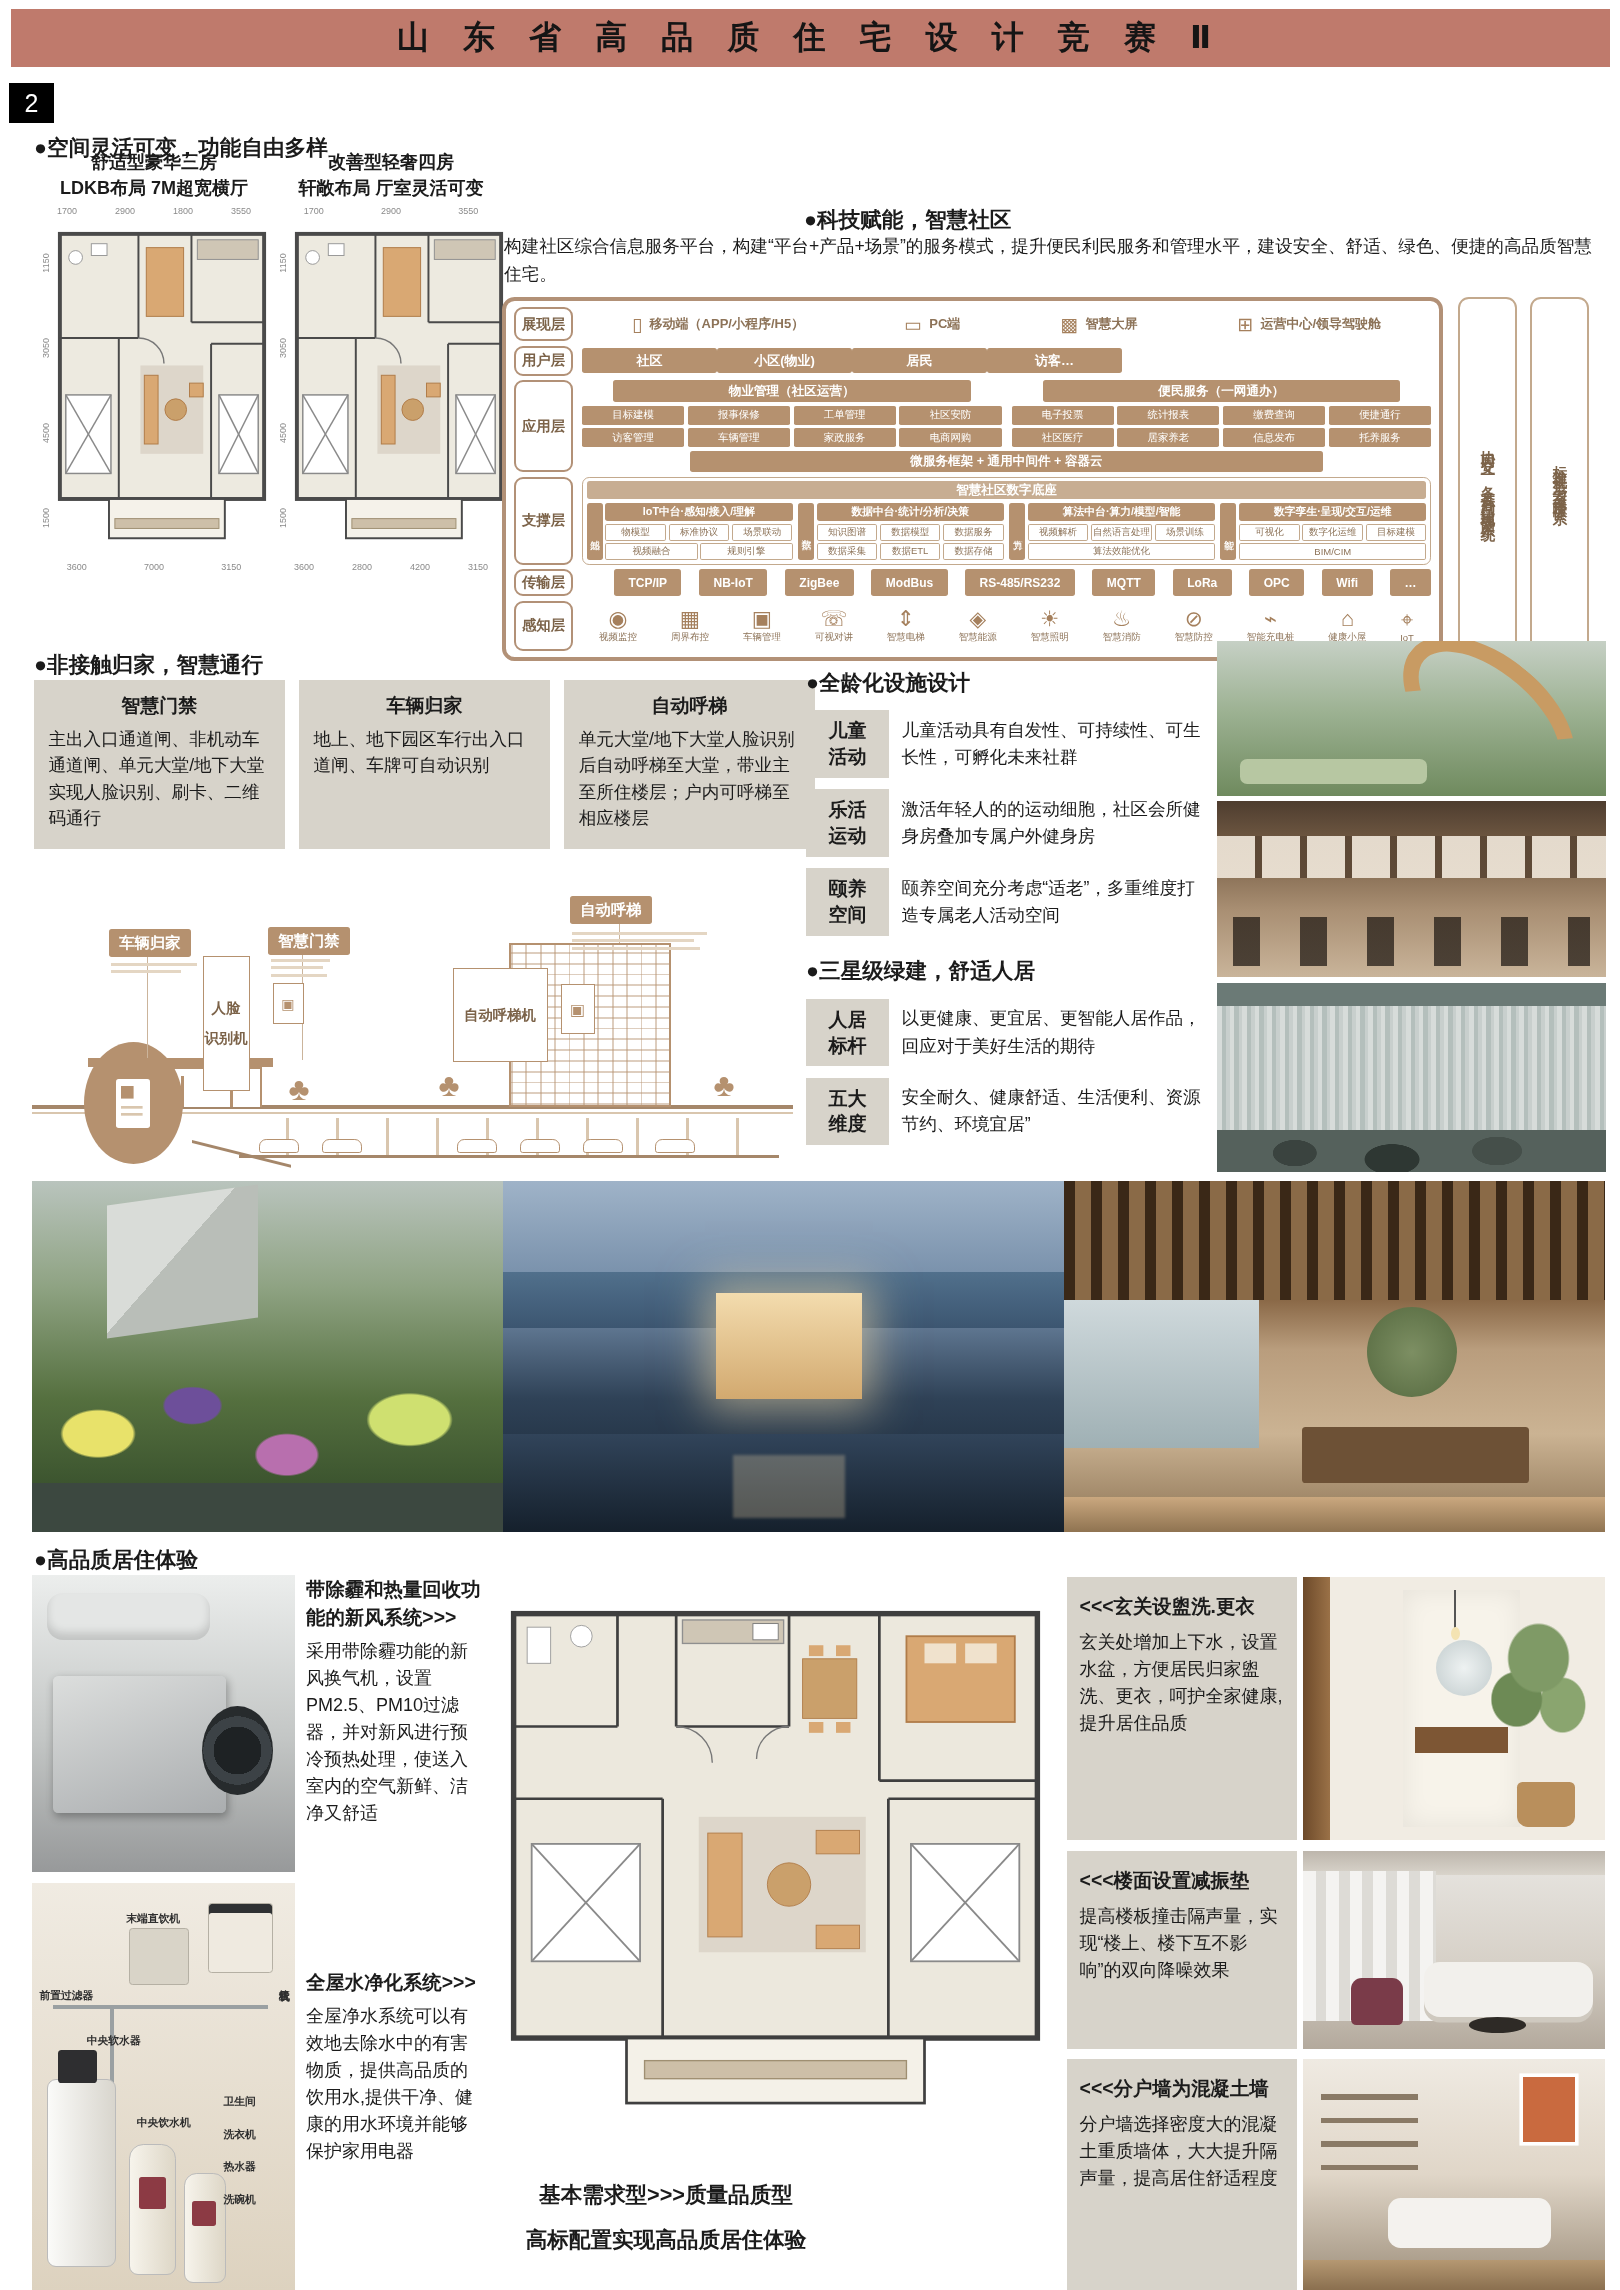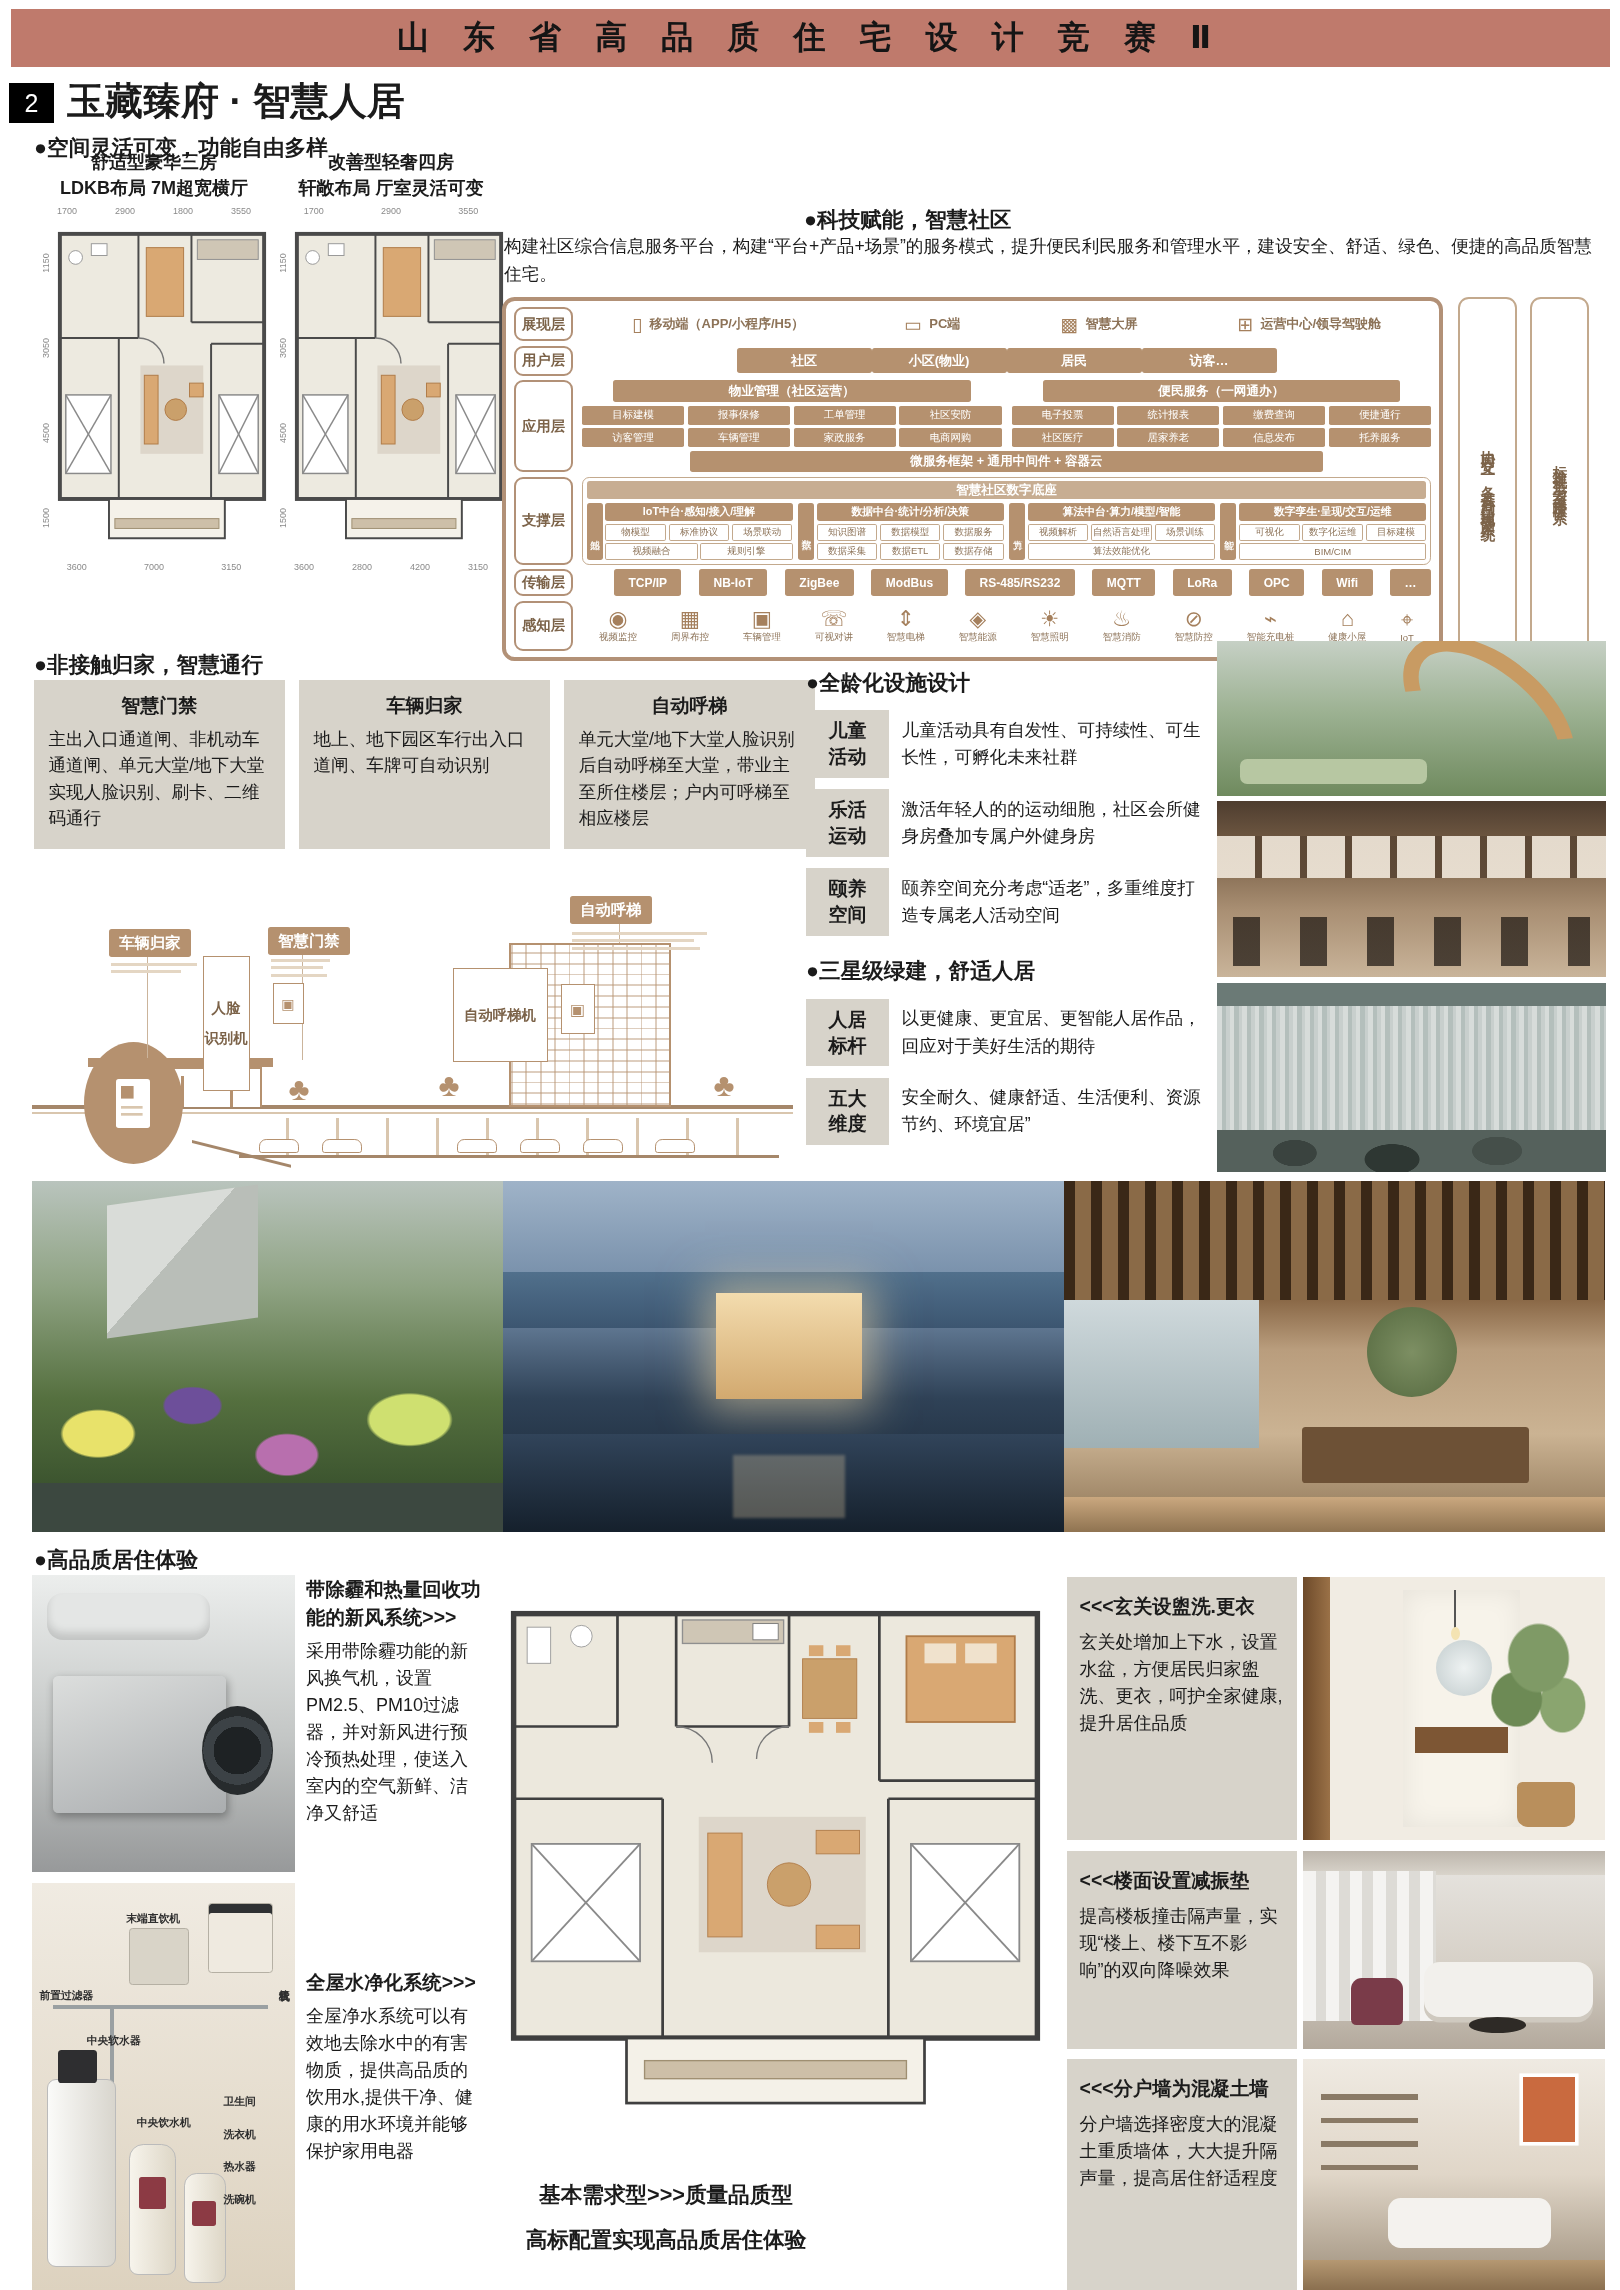--- a/index.html
+++ b/index.html
@@ -34,21 +34,21 @@
     border-radius:12.6px; padding:6.3px 8px; display:flex; flex-direction:column; gap:4.5px; background:#fff; }
   .t-row { display:flex; gap:9px; align-items:stretch; }
   .t-label { width:59px; flex:none; border:2.3px solid #b29177; border-radius:9px; color:#7c6349; font-weight:700;
     font-size:14.4px; display:flex; align-items:center; justify-content:center; background:#fff; }
   .t-content { flex:1; display:flex; align-items:center; min-width:0; }
   .row-pres { height:40px; } .row-users { height:36px; } .row-trans { height:31px;gap:41px; } .row-perc { height:59px; }
   .pres { justify-content:space-around; }
   .pres-item { display:flex; align-items:center; gap:7.2px; }
   .pres-glyph { color:#a5805d; font-size:19px; }
   .pres-label { color:#8d7358; font-size:13px; font-weight:600; }
-  .users { justify-content:center; }
+  .users { justify-content:flex-start; }
   .chip { background:#b5916f; color:#fff; display:flex; align-items:center; justify-content:center; border-radius:2.7px; }
   .chip.u { width:135px; height:25px; font-size:13px; font-weight:600; }
   .app-col { display:flex; flex-direction:column; gap:3.6px; width:100%; }
   .app-groups { display:flex; gap:10px; }
   .app-group { flex:1; display:flex; flex-direction:column; gap:3.6px; min-width:0; }
   .app-group-title { background:#b5916f; color:#fff; height:21.6px; font-size:12.6px; font-weight:700;
     display:flex; align-items:center; justify-content:center; border-radius:2.7px; margin:0 31px; }
   .app-chips { display:grid; grid-template-columns:repeat(4,1fr); gap:3.6px; }
   .chip.s { height:19px; font-size:10.4px; border-radius:1.8px; white-space:nowrap; }
   .app-bottom { background:#b5916f; color:#fff; height:21.6px; font-size:12.6px; font-weight:700; border-radius:2.7px;
@@ -255,21 +255,20 @@
 </style>
 </head>
 <body>
 
 <div class="page">
 
   <div class="hdr-band">
     <div class="hdr-title">山 东 省 高 品 质 住 宅 设 计 竞 赛 Ⅱ</div>
   </div>
   <div class="sec-no">2</div>
-  <div class="sec-title">玉藏臻府 · 智慧人居</div>
 
   <div class="h3" style="left:34px;top:133px;">●空间灵活可变，功能自由多样</div>
 
   <div class="plan-block p1">
     <div class="plan-cap">舒适型豪华三房</div>
     <div class="plan-cap">LDKB布局  7M超宽横厅</div>
     <div class="dims-top">
         <span class="dim">1700</span>
         <span class="dim">2900</span>
         <span class="dim">1800</span>

